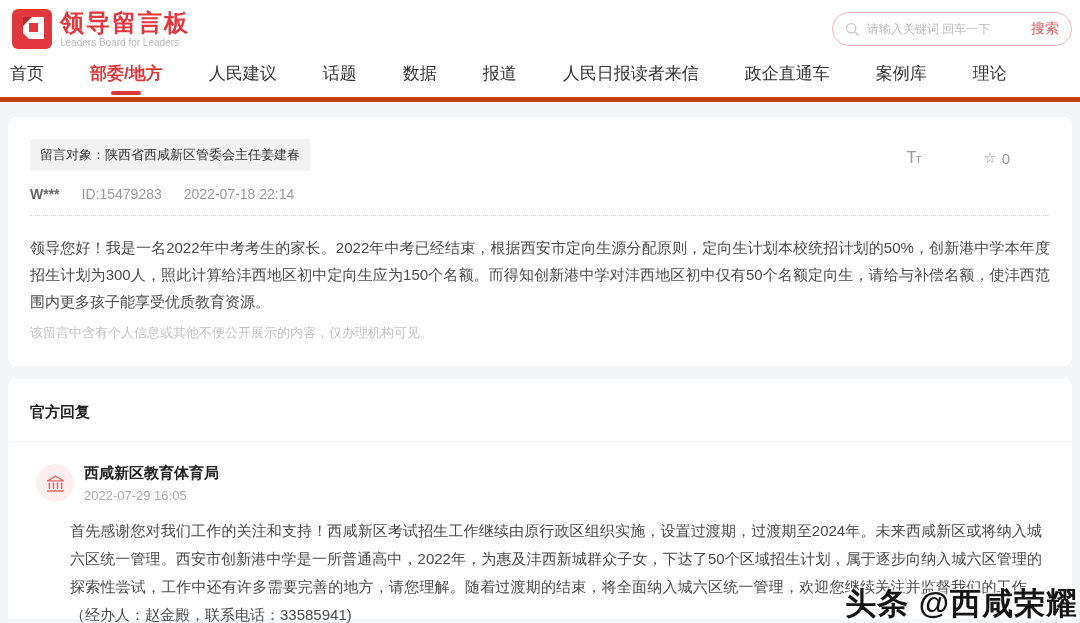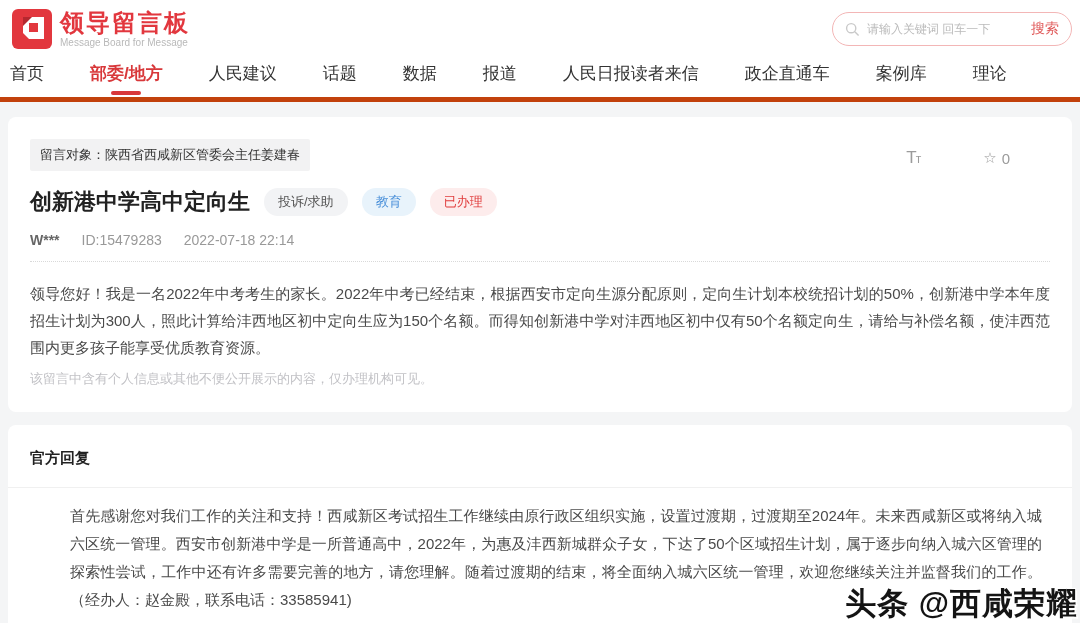--- a/index.html
+++ b/index.html
@@ -102,21 +102,21 @@
 <div class="header">
   <div class="logo">
     <svg class="logo-icon" viewBox="0 0 40 40">
       <rect x="0" y="0" width="40" height="40" rx="6" fill="#e2373e"></rect>
       <path d="M11 8 H32 V30 H17 L11 24 Z" fill="#ffffff"></path>
       <path d="M11 8 L20 8 L11 17 Z" fill="#b5282f"></path>
       <rect x="17" y="14" width="9" height="9" fill="#e2373e"></rect>
     </svg>
     <div class="logo-text">
       <div class="logo-title">领导留言板</div>
-      <div class="logo-sub">Message Board for Message</div>
+      <div class="logo-sub">Leaders Board for Leaders</div>
     </div>
   </div>
   <div class="search-pill">
     <svg width="15" height="15" viewBox="0 0 15 15" fill="none" stroke="#c9c9c9" stroke-width="1.4">
       <circle cx="6.2" cy="6.2" r="4.6"></circle>
       <line x1="9.8" y1="9.8" x2="13.6" y2="13.6"></line>
     </svg>
     <input placeholder="请输入关键词 回车一下" style="">
     <span class="search-btn">搜索</span>
   </div>
@@ -139,35 +139,45 @@
   <div class="target-row">
     <div class="target-tag">留言对象：陕西省西咸新区管委会主任姜建春</div>
     <div class="tools">
       <div class="font-size-tool"><span>T</span><span class="small-t">т</span></div>
       <div class="star-tool">
         <span>☆</span>
         <span>0</span>
       </div>
     </div>
   </div>
-  <div class="title-row">
-    <span class="msg-title">创新港中学高中定向生</span>
-    <span class="pill pill-gray">投诉/求助</span>
-    <span class="pill pill-blue">教育</span>
-    <span class="pill pill-red">已办理</span>
-  </div>
   <div class="author-row">
     <span class="author-name">W***</span>
     <span>ID:15479283</span>
     <span>2022-07-18 22:14</span>
   </div>
   <div class="dotted-sep"></div>
   <div class="msg-body">领导您好！我是一名2022年中考考生的家长。2022年中考已经结束，根据西安市定向生源分配原则，定向生计划本校统招计划的50%，创新港中学本年度招生计划为300人，照此计算给沣西地区初中定向生应为150个名额。而得知创新港中学对沣西地区初中仅有50个名额定向生，请给与补偿名额，使沣西范围内更多孩子能享受优质教育资源。</div>
   <div class="privacy-note">该留言中含有个人信息或其他不便公开展示的内容，仅办理机构可见。</div>
 </div>
 
 <div class="reply-card">
   <div class="reply-section-title">官方回复</div>
   <div class="reply-divider"></div>
+  <div class="reply-head">
+    <div class="avatar">
+      <svg width="21" height="21" viewBox="0 0 24 24" fill="none" stroke="#dd6b6b" stroke-width="1.7" stroke-linecap="round" stroke-linejoin="round">
+        <path d="M3 9 L12 3.5 L21 9 Z"></path>
+        <line x1="5" y1="11.5" x2="5" y2="17.5"></line>
+        <line x1="9.7" y1="11.5" x2="9.7" y2="17.5"></line>
+        <line x1="14.3" y1="11.5" x2="14.3" y2="17.5"></line>
+        <line x1="19" y1="11.5" x2="19" y2="17.5"></line>
+        <line x1="3" y1="20.5" x2="21" y2="20.5"></line>
+      </svg>
+    </div>
+    <div class="reply-meta">
+      <div class="agency-name">西咸新区教育体育局</div>
+      <div class="reply-date">2022-07-29 16:05</div>
+    </div>
+  </div>
   <div class="reply-body">首先感谢您对我们工作的关注和支持！西咸新区考试招生工作继续由原行政区组织实施，设置过渡期，过渡期至2024年。未来西咸新区或将纳入城六区统一管理。西安市创新港中学是一所普通高中，2022年，为惠及沣西新城群众子女，下达了50个区域招生计划，属于逐步向纳入城六区管理的探索性尝试，工作中还有许多需要完善的地方，请您理解。随着过渡期的结束，将全面纳入城六区统一管理，欢迎您继续关注并监督我们的工作。（经办人：赵金殿，联系电话：33585941)</div>
 </div>
 
 <div class="watermark">头条 @西咸荣耀</div>
 
 </body></html>

